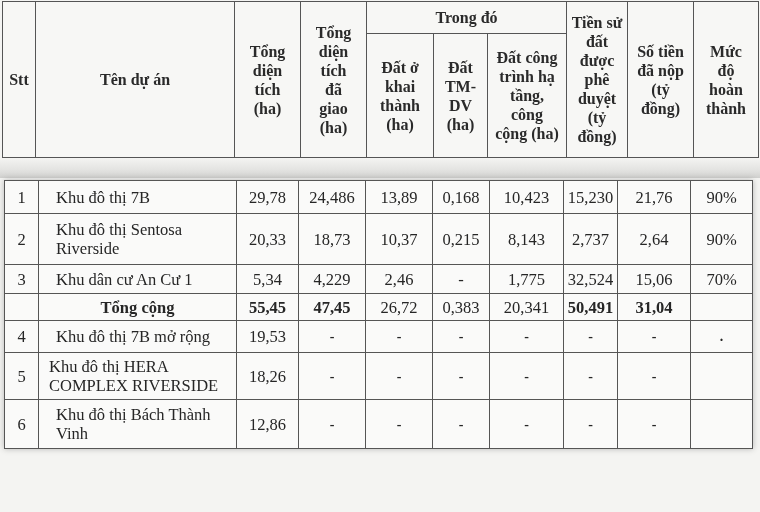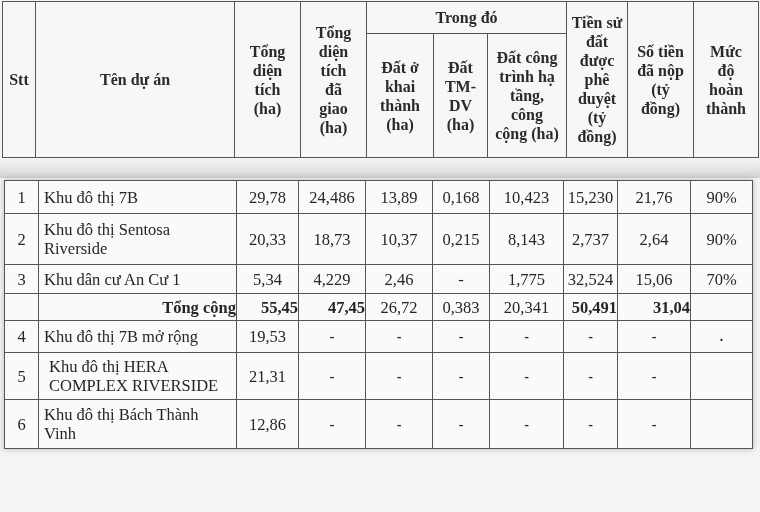--- a/index.html
+++ b/index.html
@@ -13,26 +13,26 @@
   td, th { border:1.3px solid #555; padding:0; text-align:center; vertical-align:middle; font-weight:normal; }
 
   
   #hdr { left:2px; top:1px; width:756px; height:157px; background:#f7f7f5; }
   #hdr th { font-size:16px; line-height:19px; font-weight:bold; color:#2a2a2a; }
   #hdr th.name { font-size:16px; }
 
   
   #bodyt { left:4px; top:180px; width:748px; background:#fafaf9; box-shadow:0 0 6px rgba(0,0,0,0.25); }
   #bodyt td { font-size:16.5px; line-height:19px; color:#262626; }
-  #bodyt td.name { text-align:left; padding-left:5px; }
+  #bodyt td.name { text-align:left; padding-left:17px; }
   #bodyt td.name.tight { padding-left:10px; }
   #bodyt td.section { text-align:left; padding-left:7px; font-style:italic; font-size:17px; }
   #bodyt tr.sec1 td { background:linear-gradient(#c9c9c7,#e6e6e4 40%,#d6d6d4); }
   #bodyt tr.sec1 td.section { color:#333; }
-  #bodyt td.bold { font-weight:bold;text-align:right; }
+  #bodyt td.bold { font-weight:bold; }
   #bodyt td.dash { font-weight:bold; font-size:14px; }
   .gap { position:absolute; left:0; top:158px; width:760px; height:20px;
          background:linear-gradient(#f4f4f2,#e3e3e1 60%,#d0d0ce); }
 </style>
 </head>
 <body>
 
 <table id="hdr">
   <colgroup>
     <col style="width:33px">
@@ -197,21 +197,21 @@
     <td class="dash">-</td>
     <td class="dash">.</td>
   </tr>
 
   <tr style="height:47px">
     <td>5</td>
     <td class="name tight">
           <div>Khu đô thị HERA</div>
           <div>COMPLEX RIVERSIDE</div>
         </td>
-    <td>21,31</td>
+    <td>18,26</td>
     <td class="dash">-</td>
     <td class="dash">-</td>
     <td class="dash">-</td>
     <td class="dash">-</td>
     <td class="dash">-</td>
     <td class="dash">-</td>
     <td class="dash"></td>
   </tr>
 
   <tr style="height:49px">

